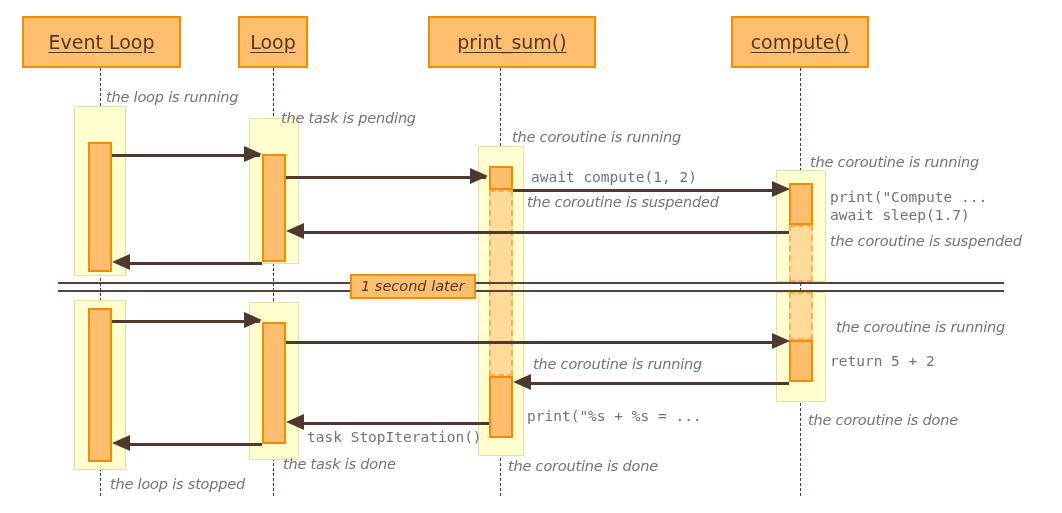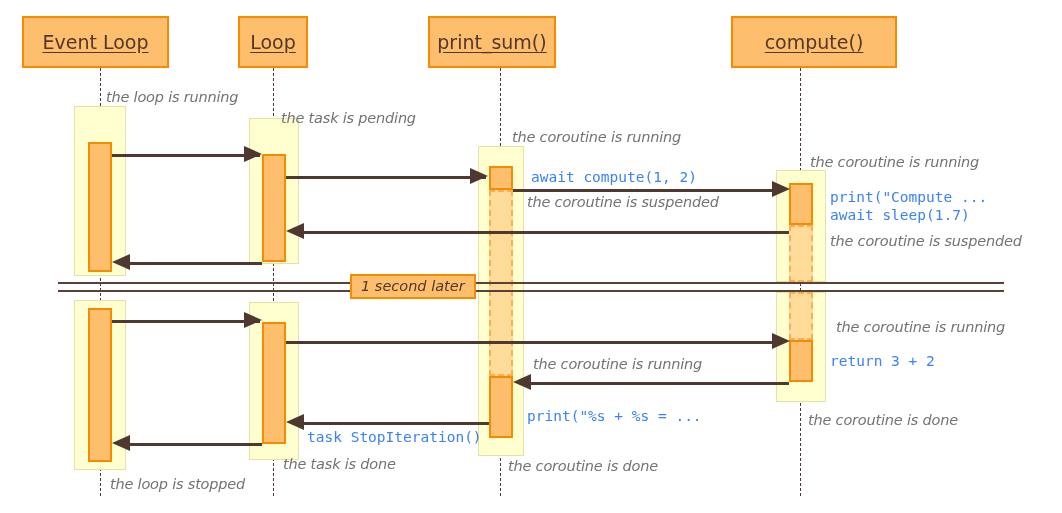--- a/index.html
+++ b/index.html
@@ -73,21 +73,21 @@
   .arrowhead.left{
     border-top:8px solid transparent;
     border-bottom:8px solid transparent;
     border-right:18px solid #4F3830;
   }
   
   .msgtext{
     position:absolute;
     font-family:"DejaVu Sans Mono","Liberation Mono",monospace;
     font-size:14.5px;
-    color:#3b82f6;
+    color:#737373;
     white-space:pre;
     line-height:18px;
   }
   
   .note{
     position:absolute;
     font-family:"DejaVu Sans","Liberation Sans",sans-serif;
     font-style:italic;
     font-size:14.5px;
     color:#737373;
@@ -113,30 +113,30 @@
     color:#53372B;
     padding:2px 9px 3px 9px;
     white-space:nowrap;
   }
 </style>
 </head>
 <body>
 
 <div id="diagram">
 
-  <div class="participant" style="left:22px; top:16px; width:147px;">
+  <div class="participant" style="left:22px; top:16px; width:159px;">
     <span class="plabel">Event Loop</span>
   </div>
   <div class="participant" style="left:238px; top:16px; width:70px;">
     <span class="plabel">Loop</span>
   </div>
-  <div class="participant" style="left:428px; top:16px; width:128px;">
+  <div class="participant" style="left:428px; top:16px; width:168px;">
     <span class="plabel">print_sum()</span>
   </div>
-  <div class="participant" style="left:731px; top:16px; width:166px;">
+  <div class="participant" style="left:731px; top:16px; width:138px;">
     <span class="plabel">compute()</span>
   </div>
 
   <div class="lifeline" style="left:100px; top:68px; height:428px;"></div>
   <div class="lifeline" style="left:273px; top:68px; height:428px;"></div>
   <div class="lifeline" style="left:500px; top:68px; height:428px;"></div>
   <div class="lifeline" style="left:800px; top:68px; height:428px;"></div>
 
   <div class="statebox" style="left:74px; top:106px; width:52px; height:170px;"></div>
 
@@ -196,21 +196,21 @@
   <div class="dividerline" style="top:282px;"></div>
   <div class="dividerline" style="top:290px;"></div>
   <div class="dividerlabel" style="left:350px; top:274px;">1 second later</div>
 
   <div class="msgline" style="left:112px; top:320px; width:148px;"></div>
   <div class="arrowhead right" style="left:244px; top:312px;"></div>
 
   <div class="msgline" style="left:286px; top:341px; width:489px;"></div>
   <div class="arrowhead right" style="left:772px; top:333px;"></div>
 
-  <div class="msgtext" style="left:830px; top:352px;">return 3 + 2</div>
+  <div class="msgtext" style="left:830px; top:352px;">return 5 + 2</div>
 
   <div class="msgline" style="left:527px; top:382px; width:262px;"></div>
   <div class="arrowhead left" style="left:513px; top:374px;"></div>
 
   <div class="msgtext" style="left:527px; top:407px;">print("%s + %s = ...</div>
 
   <div class="msgtext" style="left:307px; top:428px;">task StopIteration()</div>
   <div class="msgline" style="left:300px; top:422px; width:189px;"></div>
   <div class="arrowhead left" style="left:286px; top:414px;"></div>
 

